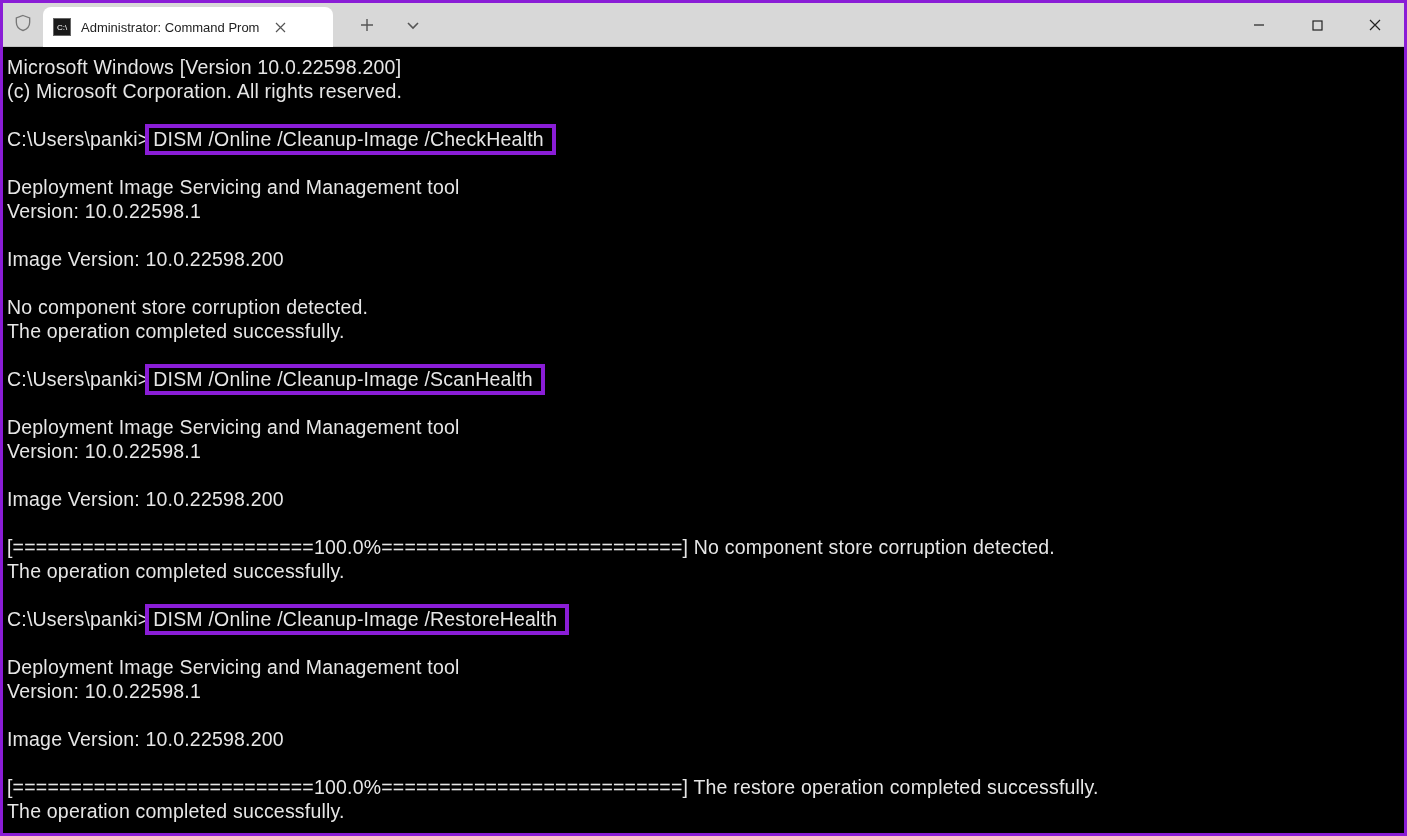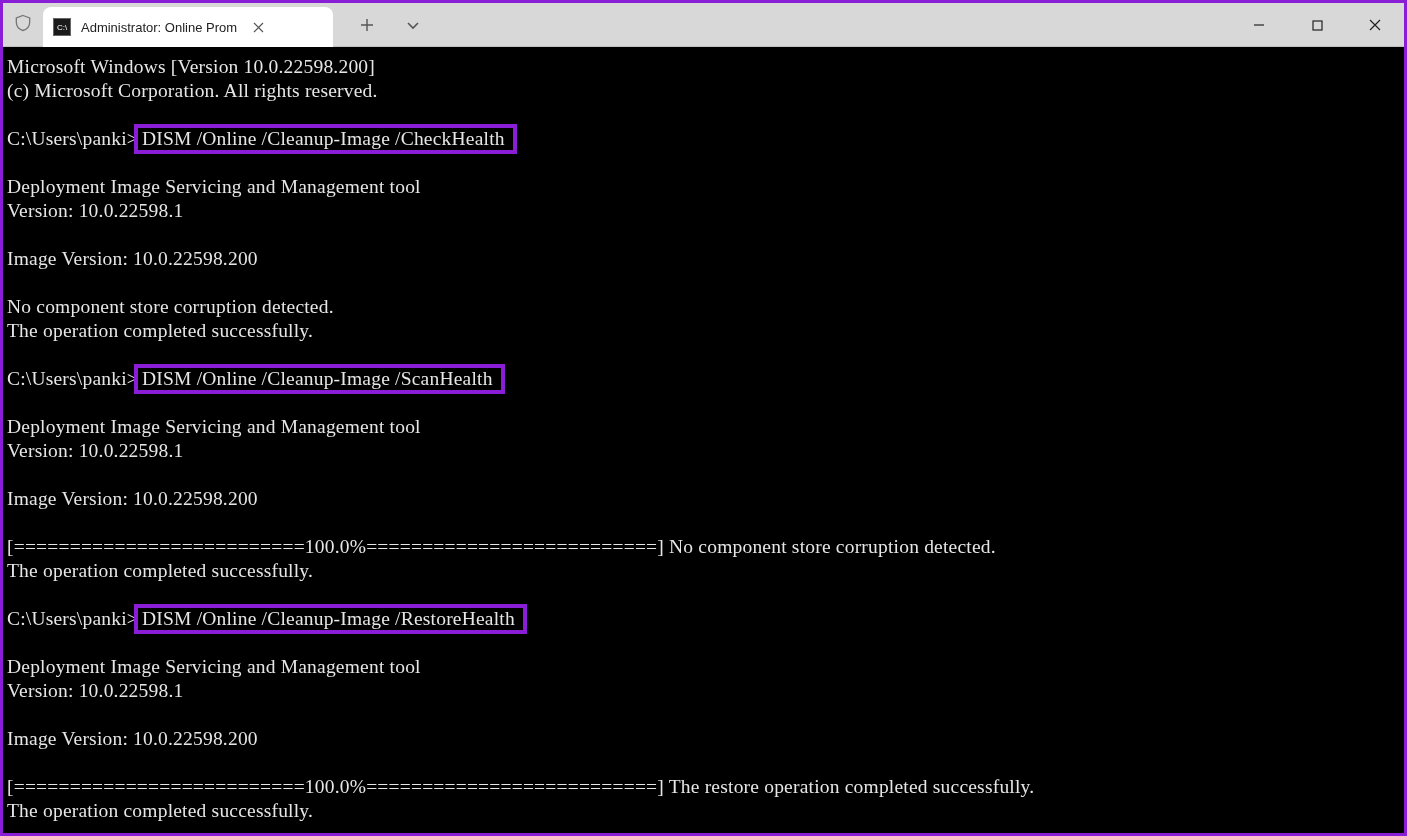--- a/index.html
+++ b/index.html
@@ -64,21 +64,21 @@
   }
   .winctrl {
     width: 58px; height: 44px;
     display: flex; align-items: center; justify-content: center;
     color: #333;
   }
   .terminal {
     flex: 1;
     background: #000;
     color: #e6e6e6;
-    font-family: Liberation Serif, serif;
+    font-family: Liberation Sans, sans-serif;
     font-size: 19.5px;
     line-height: 24px;
     padding: 8px 16px 4px 4px;
     white-space: pre;
     letter-spacing: 0.2px;
     overflow: hidden;
   }
   .hl {
     border: 4px solid #8a1dd6;
     padding: 0 8px 1px 4px;
@@ -94,21 +94,21 @@
     <div class="titlebar-left">
       <span class="shield-icon">
         <svg viewBox="0 0 24 24" fill="none" stroke="#777" stroke-width="1.6">
           <path d="M12 3l8 3v5c0 5-3.5 8.5-8 10-4.5-1.5-8-5-8-10V6l8-3z"></path>
         </svg>
       </span>
     </div>
 
     <div class="tab">
       <span class="tab-icon">C:\</span>
-      <span class="tab-title">Administrator: Online Prom</span>
+      <span class="tab-title">Administrator: Command Prom</span>
       <span class="tab-close">
         <svg width="11" height="11" viewBox="0 0 11 11" stroke="#555" stroke-width="1.2">
             <path d="M1 1l9 9M10 1l-9 9"></path>
           </svg>
       </span>
     </div>
 
     <div class="titlebar-toolbar">
       <span class="toolbar-btn">
         <svg width="14" height="14" viewBox="0 0 14 14" stroke="#555" stroke-width="1.4">

